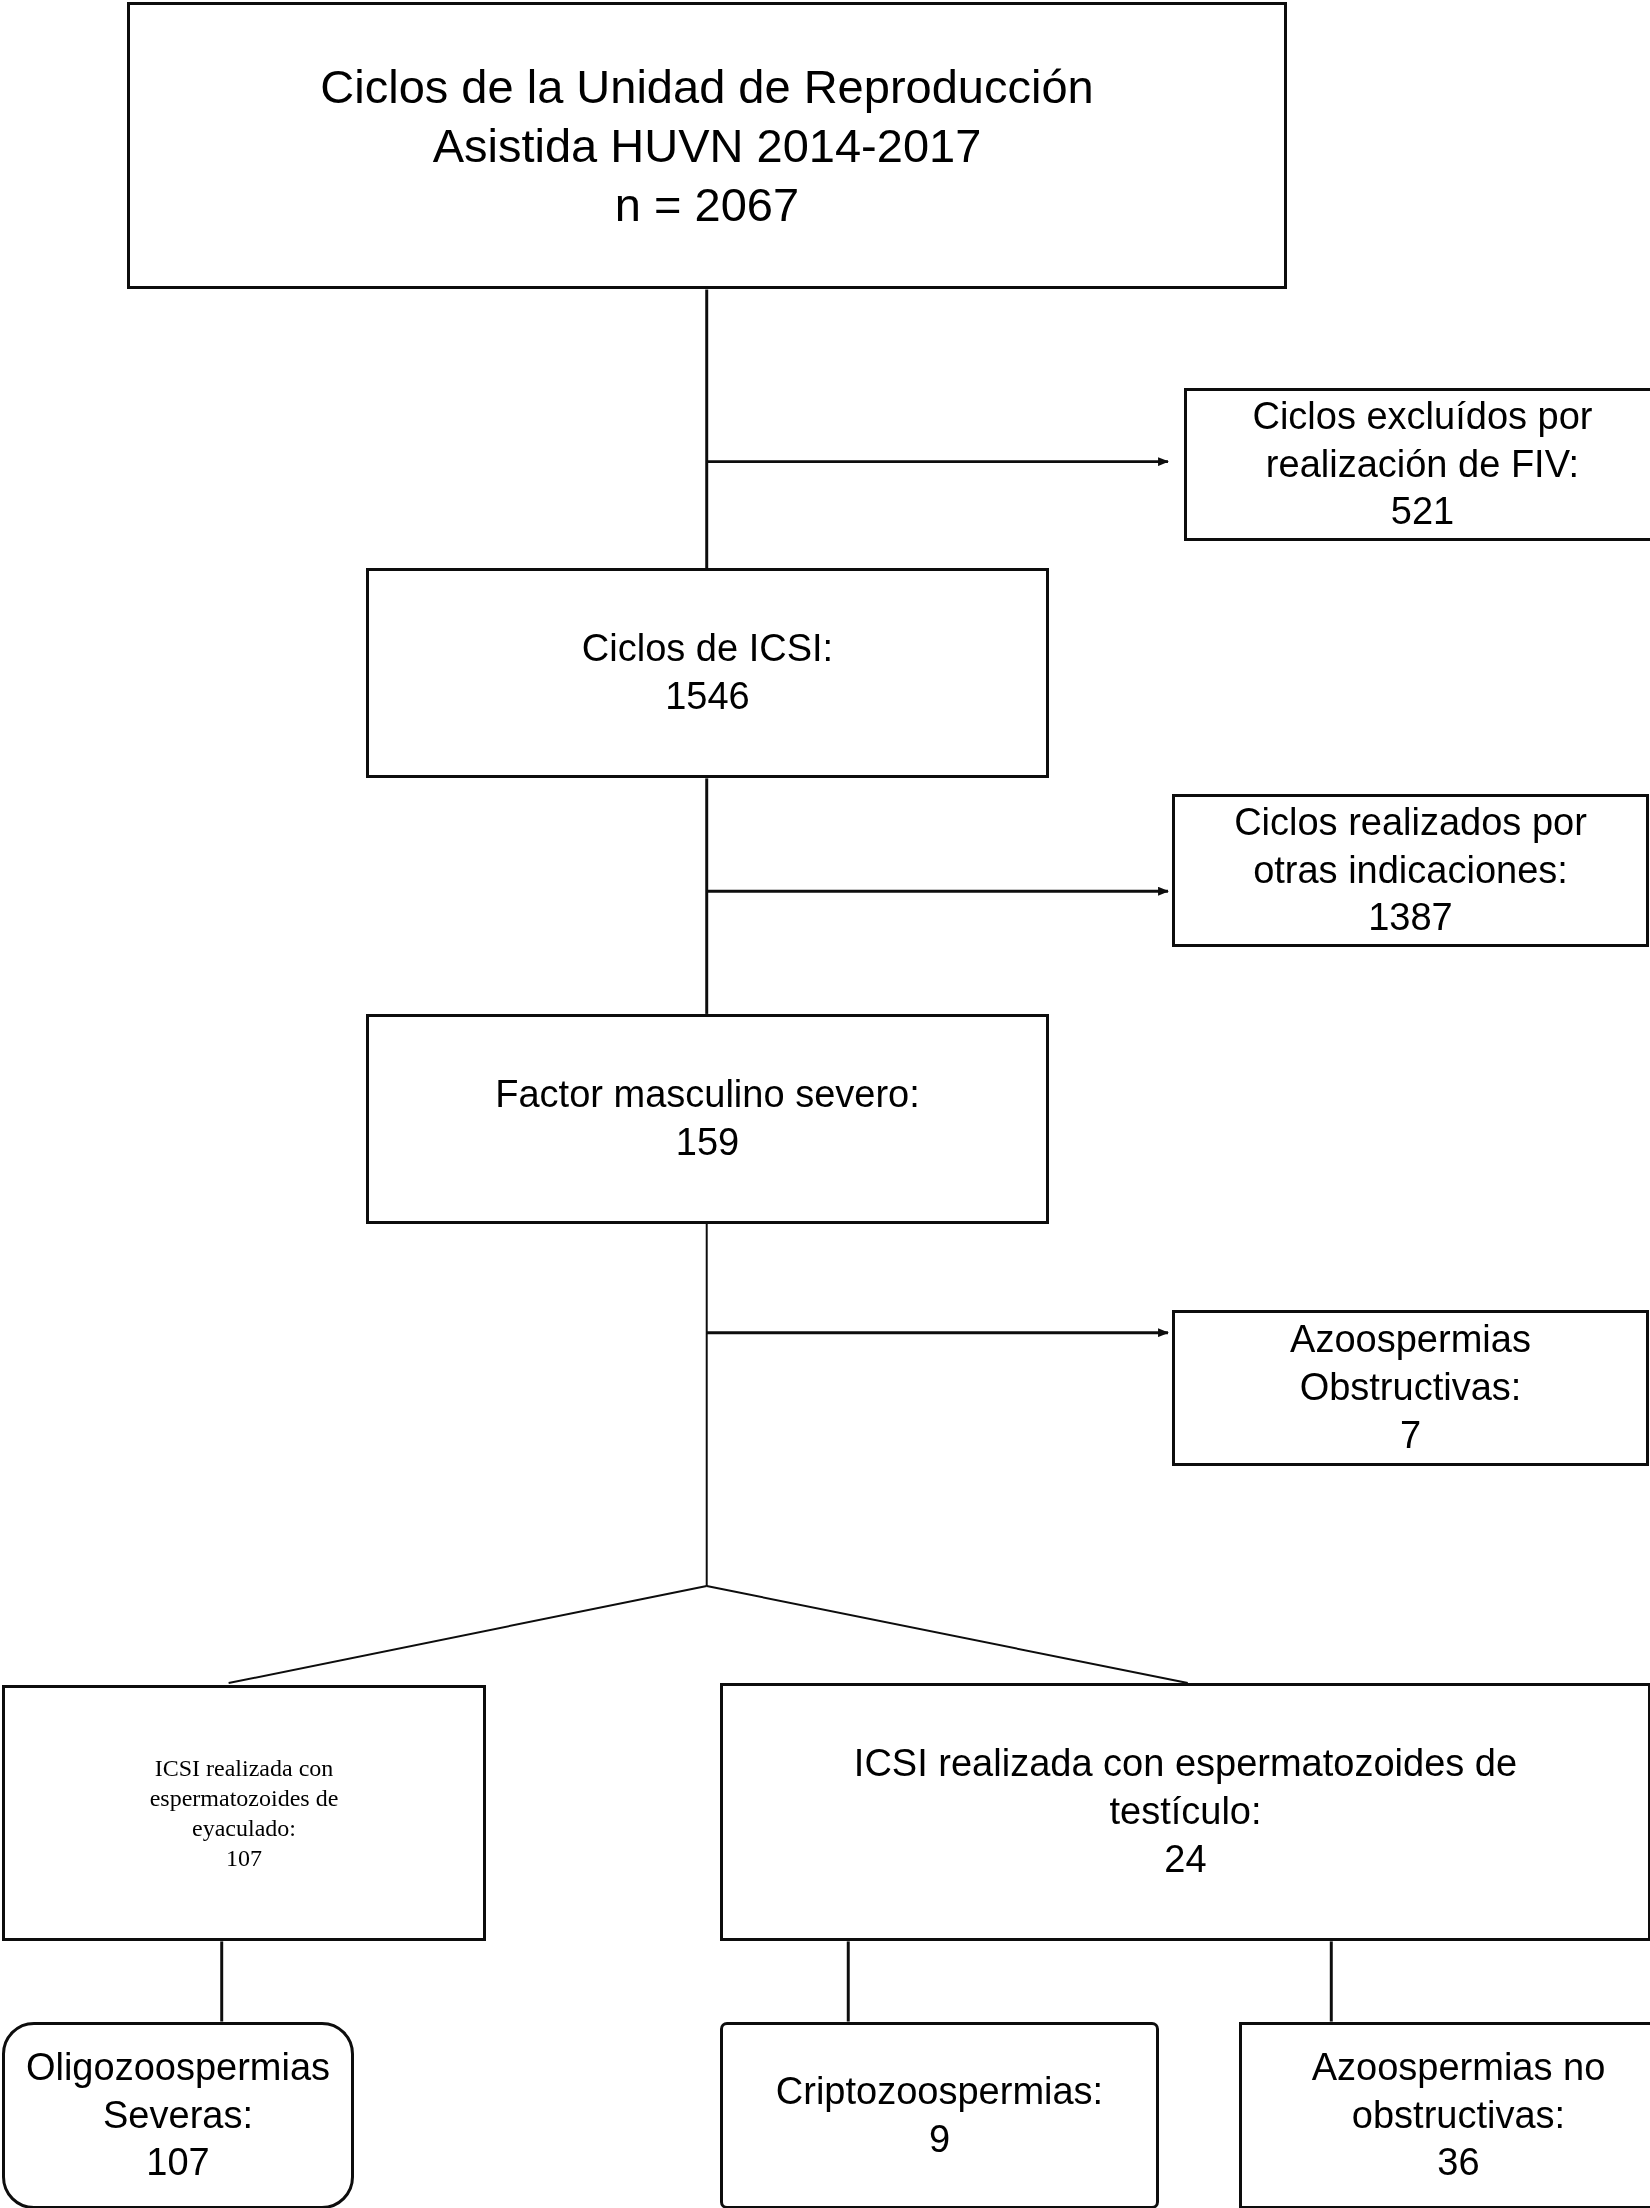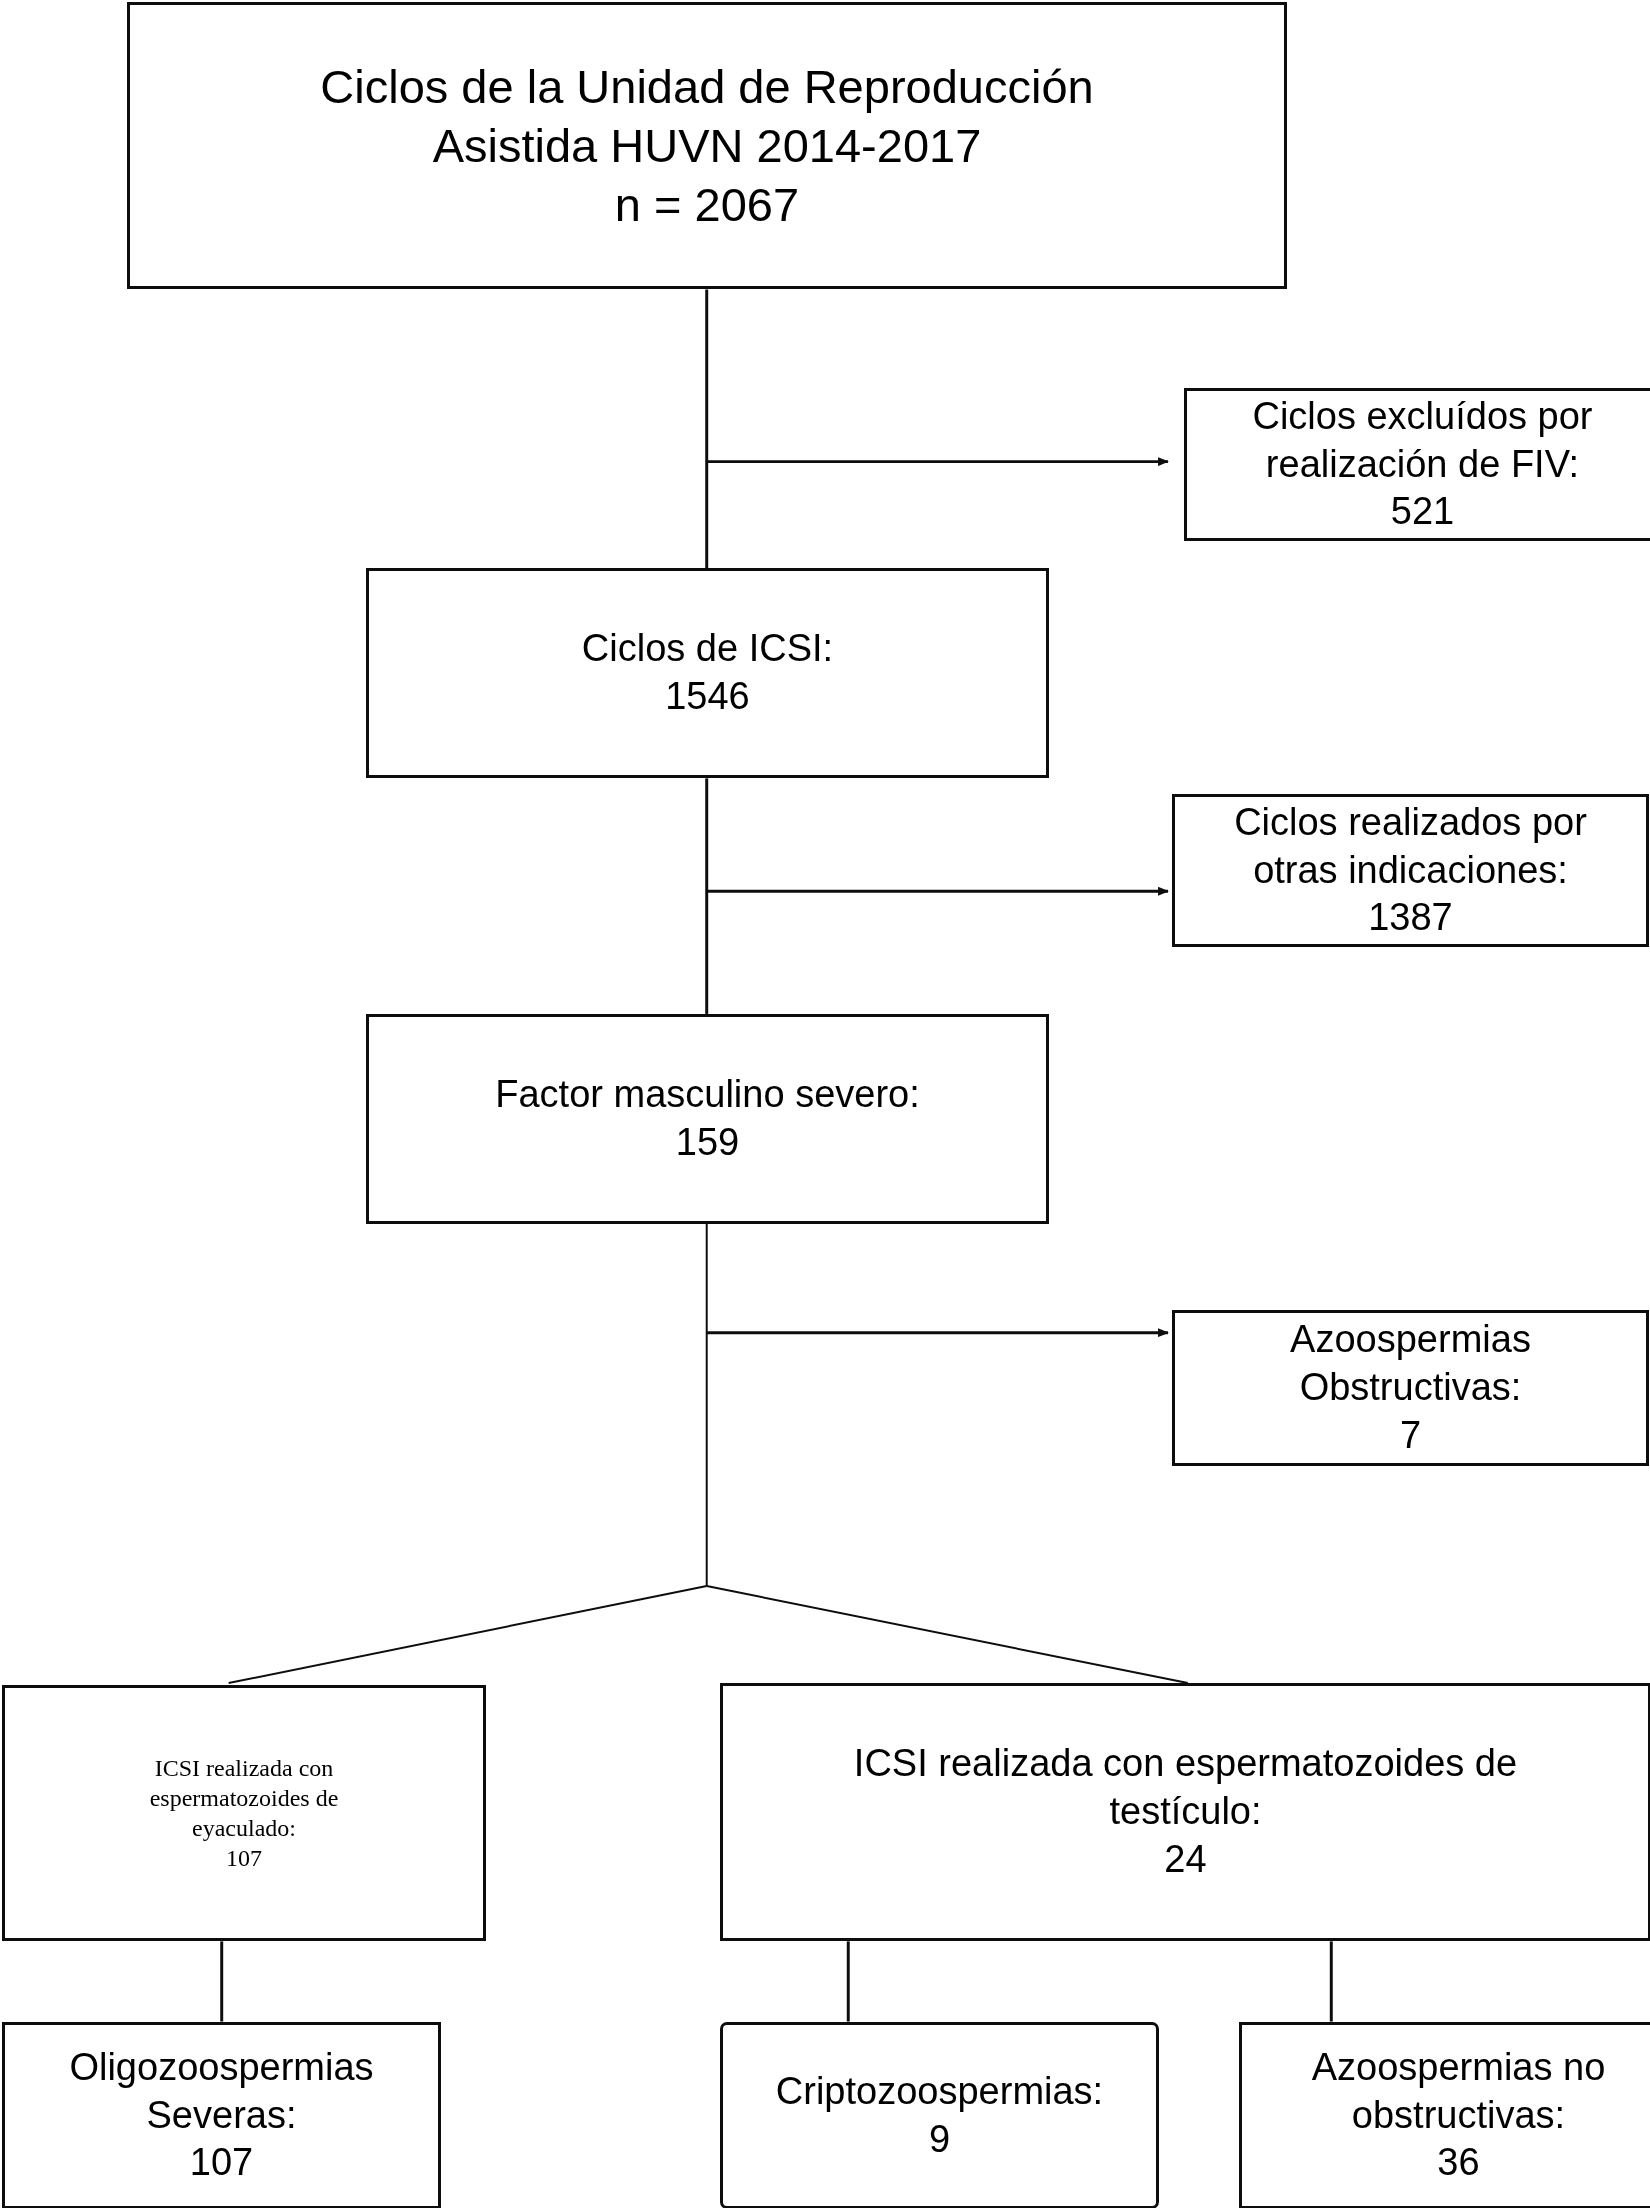--- a/index.html
+++ b/index.html
@@ -45,21 +45,21 @@
 
   
   #node-root        { left: 127px;  top: 2px;    width: 1160px; height: 287px;  font-size: 47px; }
   #node-excl-fiv    { left: 1172px; top: 388px;  width: 477px;  height: 153px;  font-size: 38px; margin-left: 12px; }
   #node-icsi        { left: 366px;  top: 568px;  width: 683px;  height: 210px;  font-size: 38px; }
   #node-excl-otras  { left: 1172px; top: 794px;  width: 477px;  height: 153px;  font-size: 38px; }
   #node-factor      { left: 366px;  top: 1014px; width: 683px;  height: 210px;  font-size: 38px; }
   #node-excl-azoo   { left: 1172px; top: 1310px; width: 477px;  height: 156px;  font-size: 38px; }
   #node-eyaculado   { left: 2px;    top: 1685px; width: 484px;  height: 256px;  font-size: 24px; font-family: Liberation Serif, serif; }
   #node-testiculo   { left: 720px;  top: 1683px; width: 931px;  height: 258px;  font-size: 38px; }
-  #node-oligo       { left: 2px;    top: 2022px; width: 439px;  height: 187px;  font-size: 38px; }
+  #node-oligo       { left: 2px;    top: 2022px; width: 352px;  height: 187px;  font-size: 38px; border-radius: 32px; }
   #node-cripto      { left: 720px;  top: 2022px; width: 439px;  height: 187px;  font-size: 38px; border-radius: 7px; }
   #node-azoo-no     { left: 1195px; top: 2022px; width: 439px;  height: 187px;  font-size: 38px; margin-left: 44px; }
 </style>
 </head>
 <body>
 
 <div id="canvas">
 
   <svg class="svg-layer" viewBox="0 0 1667 2231" xmlns="http://www.w3.org/2000/svg">
     <defs>

